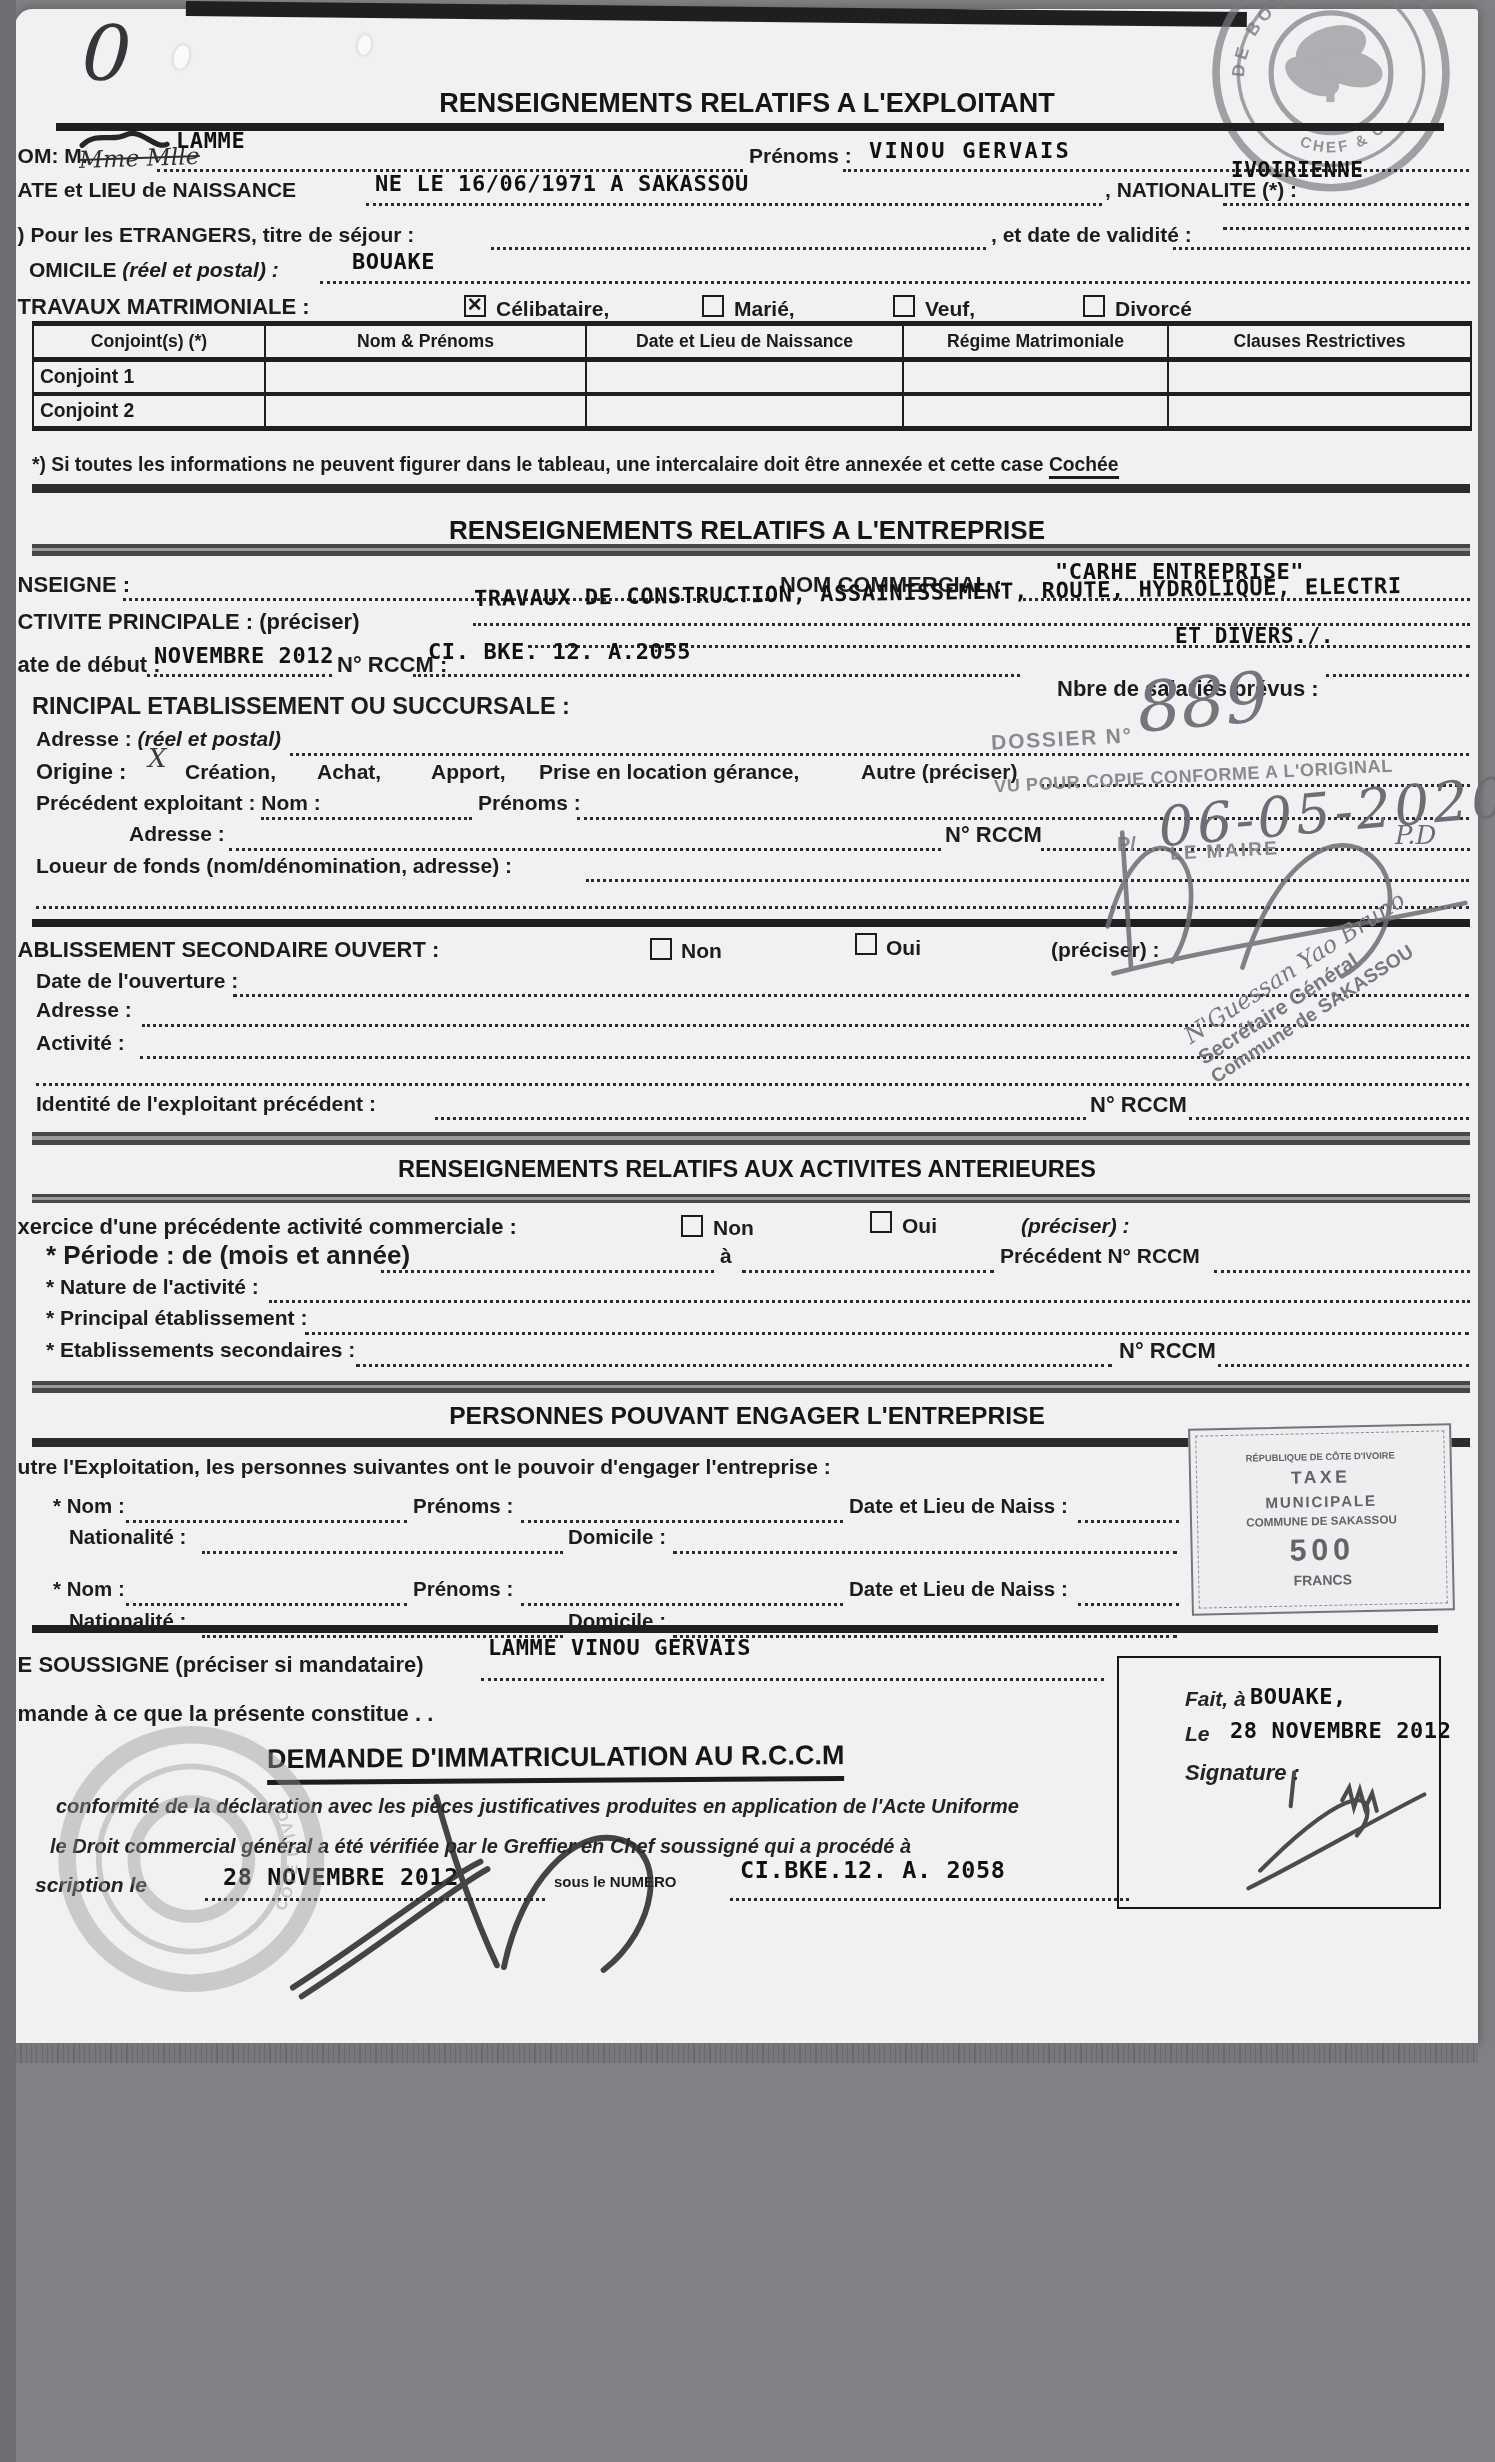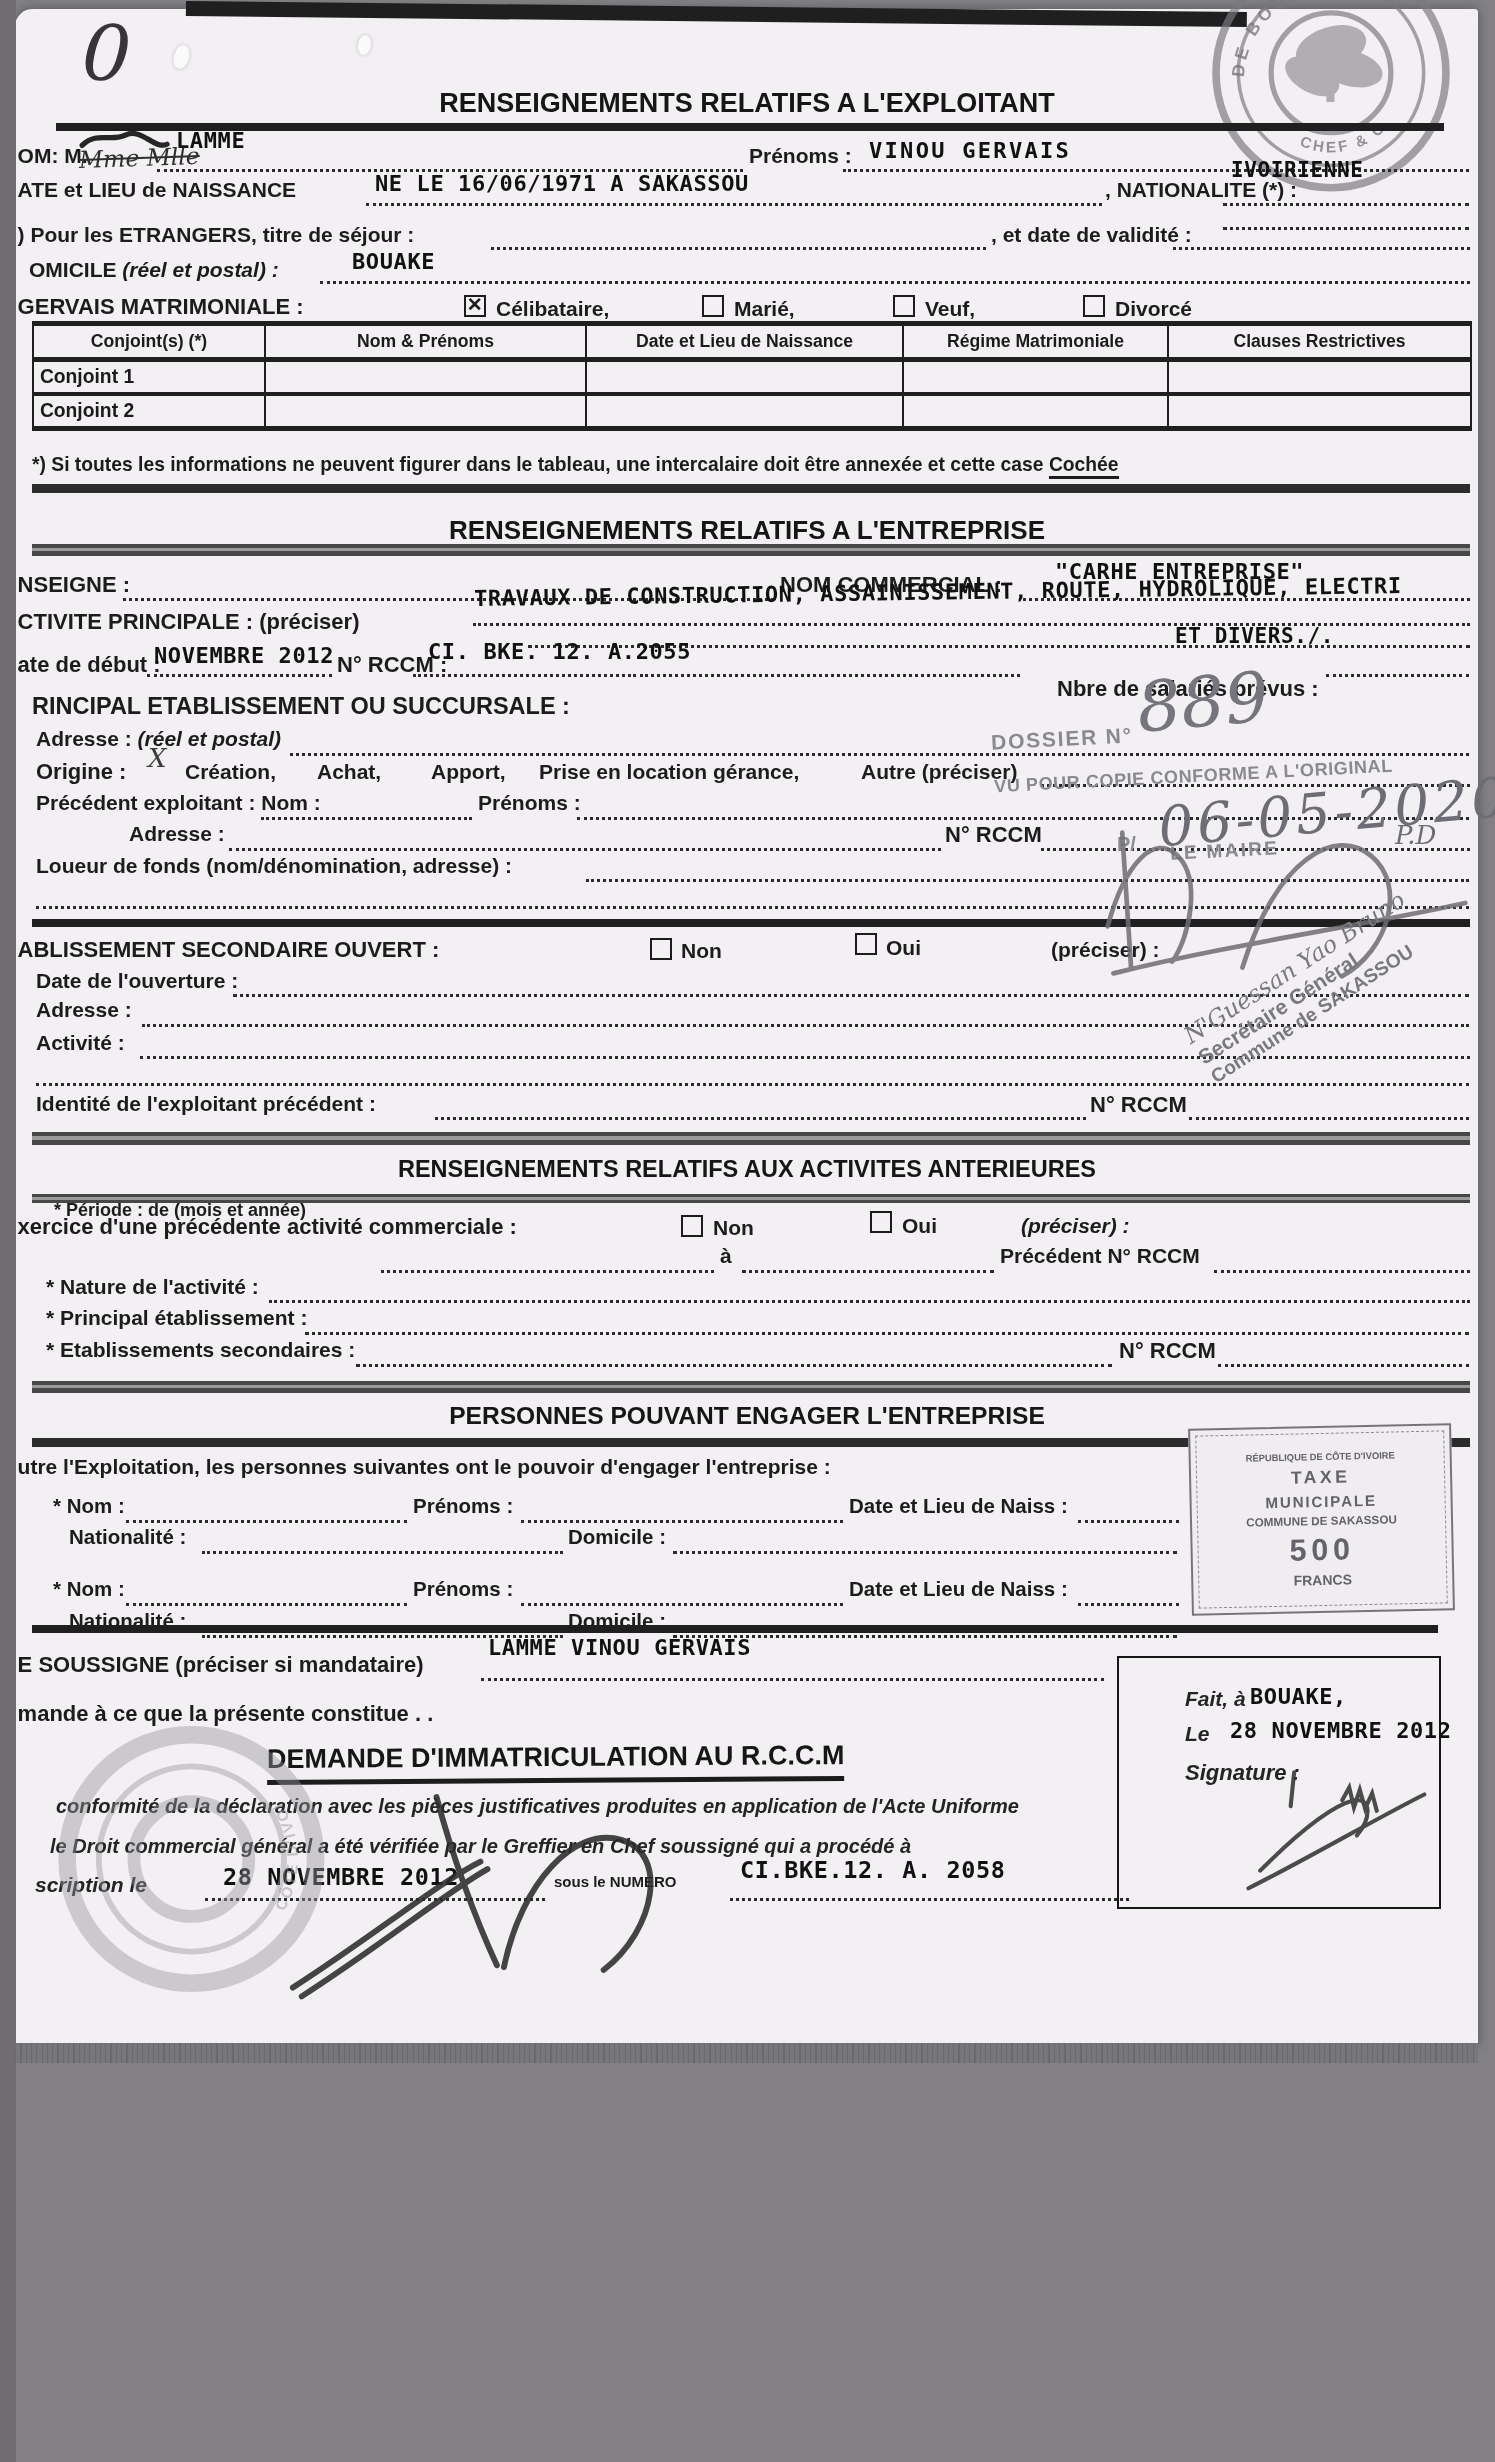--- a/index.html
+++ b/index.html
@@ -100,21 +100,21 @@
 
 <div class="lbl" style="left:17.6px;top:223px;">) Pour les ETRANGERS, titre de séjour :</div>
 <div class="dot" style="left:491px;top:247px;width:495px;"></div>
 <div class="lbl" style="left:991px;top:223px;">, et date de validité :</div>
 <div class="dot" style="left:1173px;top:247px;width:297px;"></div>
 
 <div class="lbl" style="left:29px;top:258px;"><span>OMICILE</span> <span class="it">(réel et postal) :</span></div>
 <div class="typ" style="left:352px;top:249px;">BOUAKE</div>
 <div class="dot" style="left:320px;top:281px;width:1150px;"></div>
 
-<div class="lbl" style="left:17.6px;top:294px;font-size:22px;">GERVAIS MATRIMONIALE :</div>
+<div class="lbl" style="left:17.6px;top:294px;font-size:22px;">TRAVAUX MATRIMONIALE :</div>
 <div class="cb checked" style="left:464px;top:295px;"></div>
 <div class="lbl" style="left:496px;top:297px;">Célibataire,</div>
 <div class="cb" style="left:702px;top:295px;"></div>
 <div class="lbl" style="left:734px;top:297px;">Marié,</div>
 <div class="cb" style="left:893px;top:295px;"></div>
 <div class="lbl" style="left:925px;top:297px;">Veuf,</div>
 <div class="cb" style="left:1083px;top:295px;"></div>
 <div class="lbl" style="left:1115px;top:297px;">Divorcé</div>
 
 <table class="conj">
@@ -235,21 +235,21 @@
 <div class="title" style="left:117px;top:1156px;width:1260px;font-size:23.5px;">RENSEIGNEMENTS RELATIFS AUX ACTIVITES ANTERIEURES</div>
 <div class="grule" style="left:32px;top:1194px;width:1438px;height:9.4px;"></div>
 
 <div class="lbl" style="left:17.6px;top:1214px;font-size:22px;">xercice d'une précédente activité commerciale :</div>
 <div class="cb" style="left:681px;top:1215px;"></div>
 <div class="lbl" style="left:713px;top:1216px;">Non</div>
 <div class="cb" style="left:870px;top:1211px;"></div>
 <div class="lbl" style="left:902px;top:1214px;">Oui</div>
 <div class="lbl it" style="left:1021px;top:1214px;">(préciser) :</div>
 
-<div class="lbl" style="left:46px;top:1200px;font-size:18px;margin-left:8px;">* Période : de (mois et année)</div>
+<div class="lbl" style="left:46px;top:1240px;font-size:26px;">* Période : de (mois et année)</div>
 <div class="dot" style="left:381px;top:1270px;width:333px;"></div>
 <div class="lbl" style="left:720px;top:1244px;">à</div>
 <div class="dot" style="left:742px;top:1270px;width:252px;"></div>
 <div class="lbl" style="left:1000px;top:1244px;">Précédent N° RCCM</div>
 <div class="dot" style="left:1214px;top:1270px;width:256px;"></div>
 
 <div class="lbl" style="left:46px;top:1275px;">* Nature de l'activité :</div>
 <div class="dot" style="left:269px;top:1300px;width:1201px;"></div>
 <div class="lbl" style="left:46px;top:1306px;">* Principal établissement :</div>
 <div class="dot" style="left:305px;top:1332px;width:1164px;"></div>

